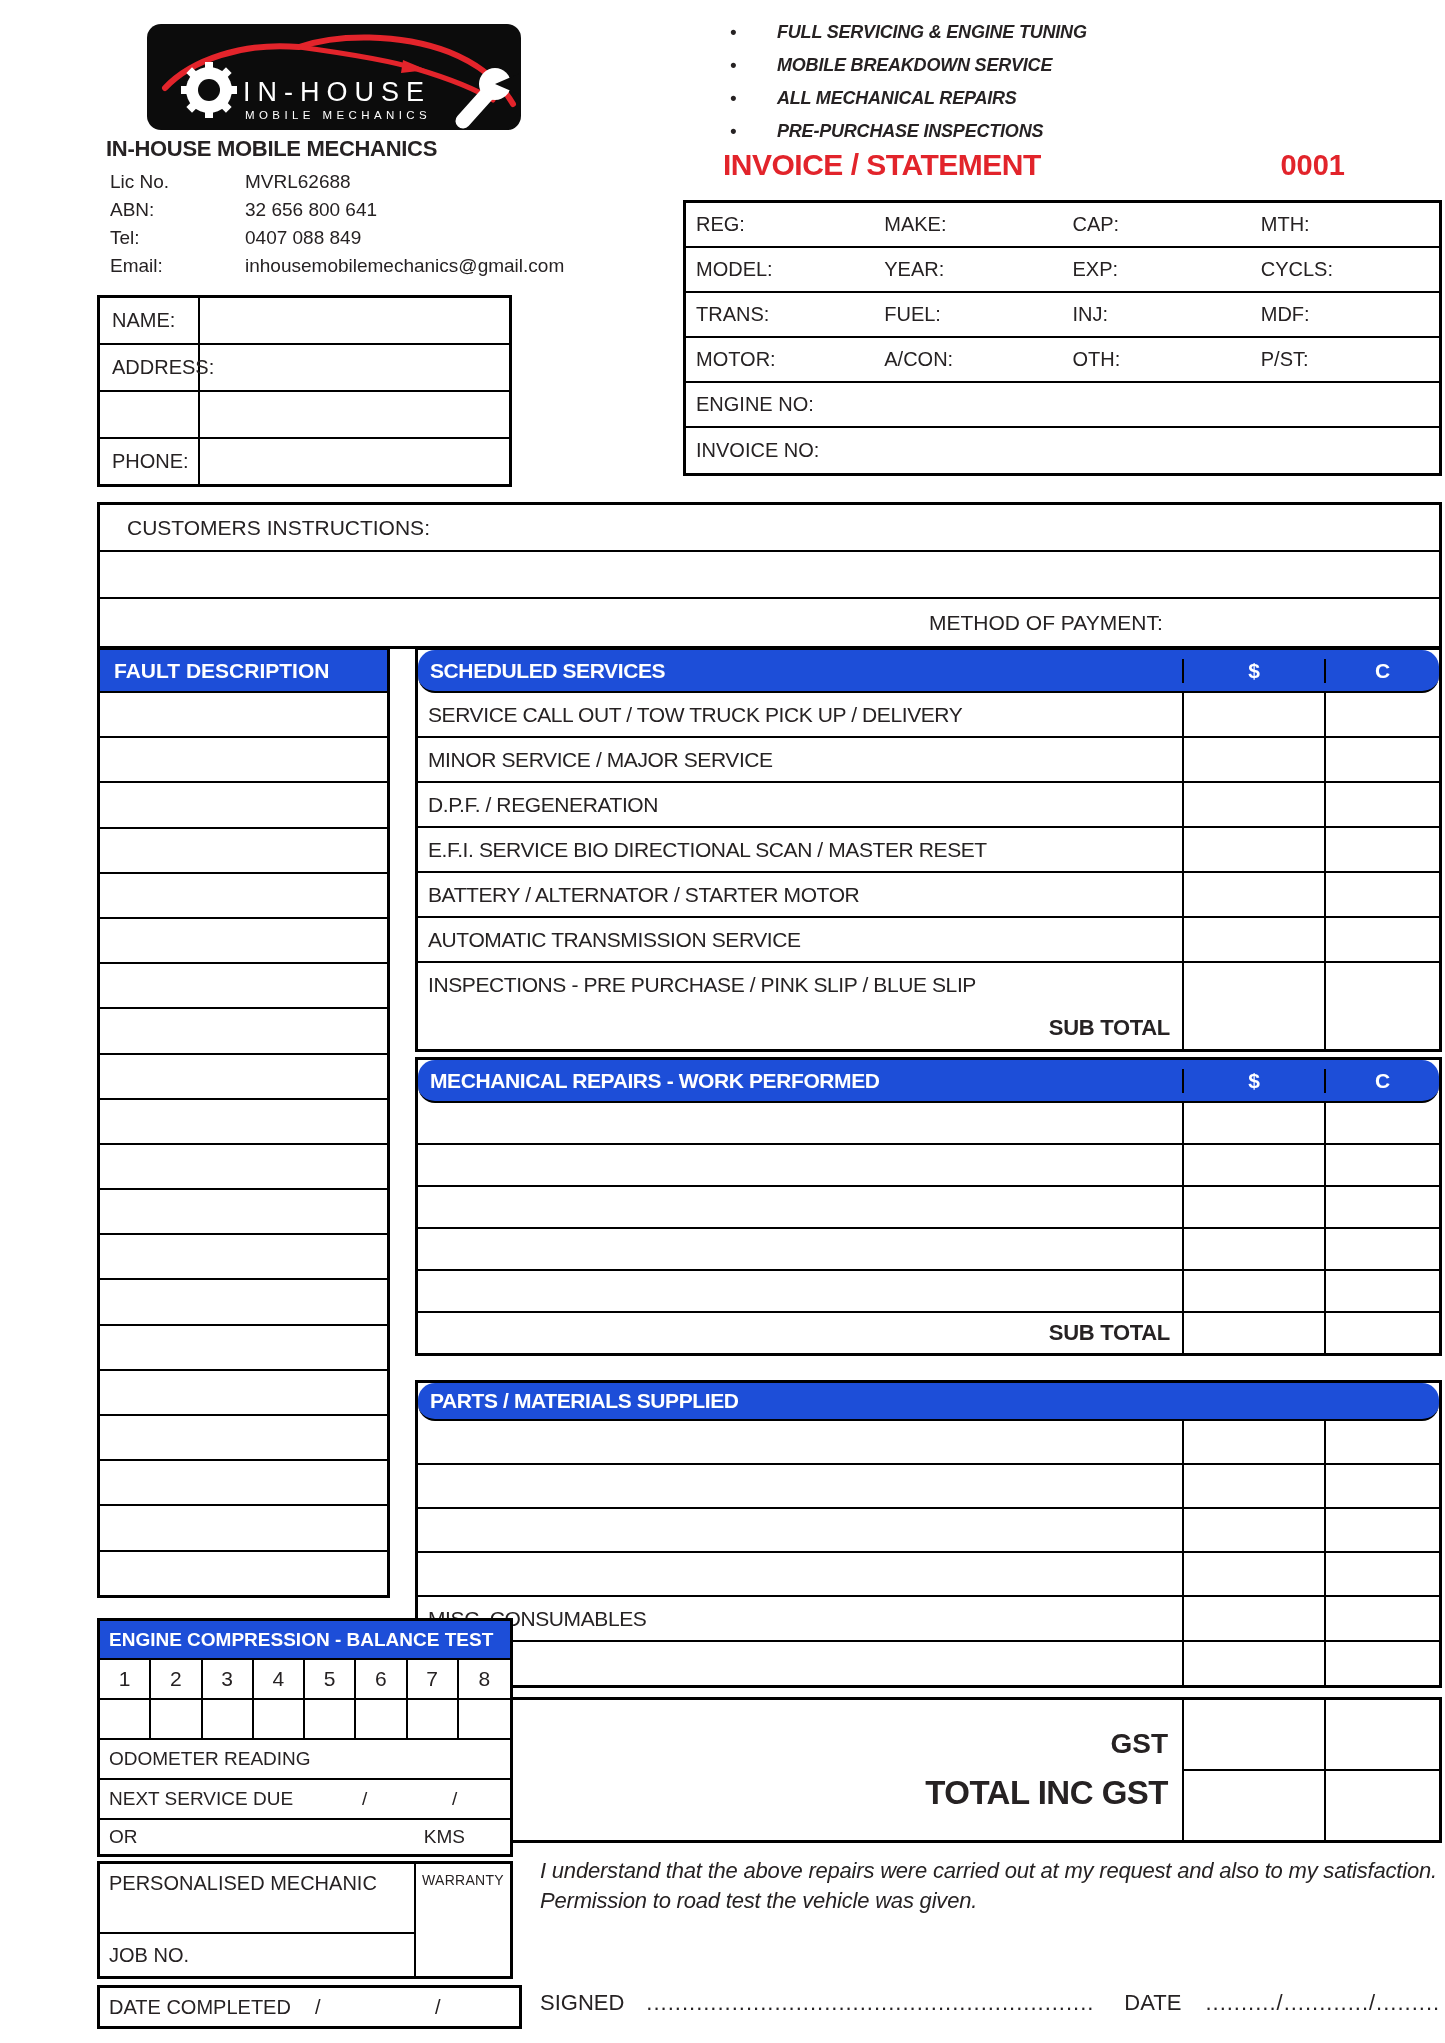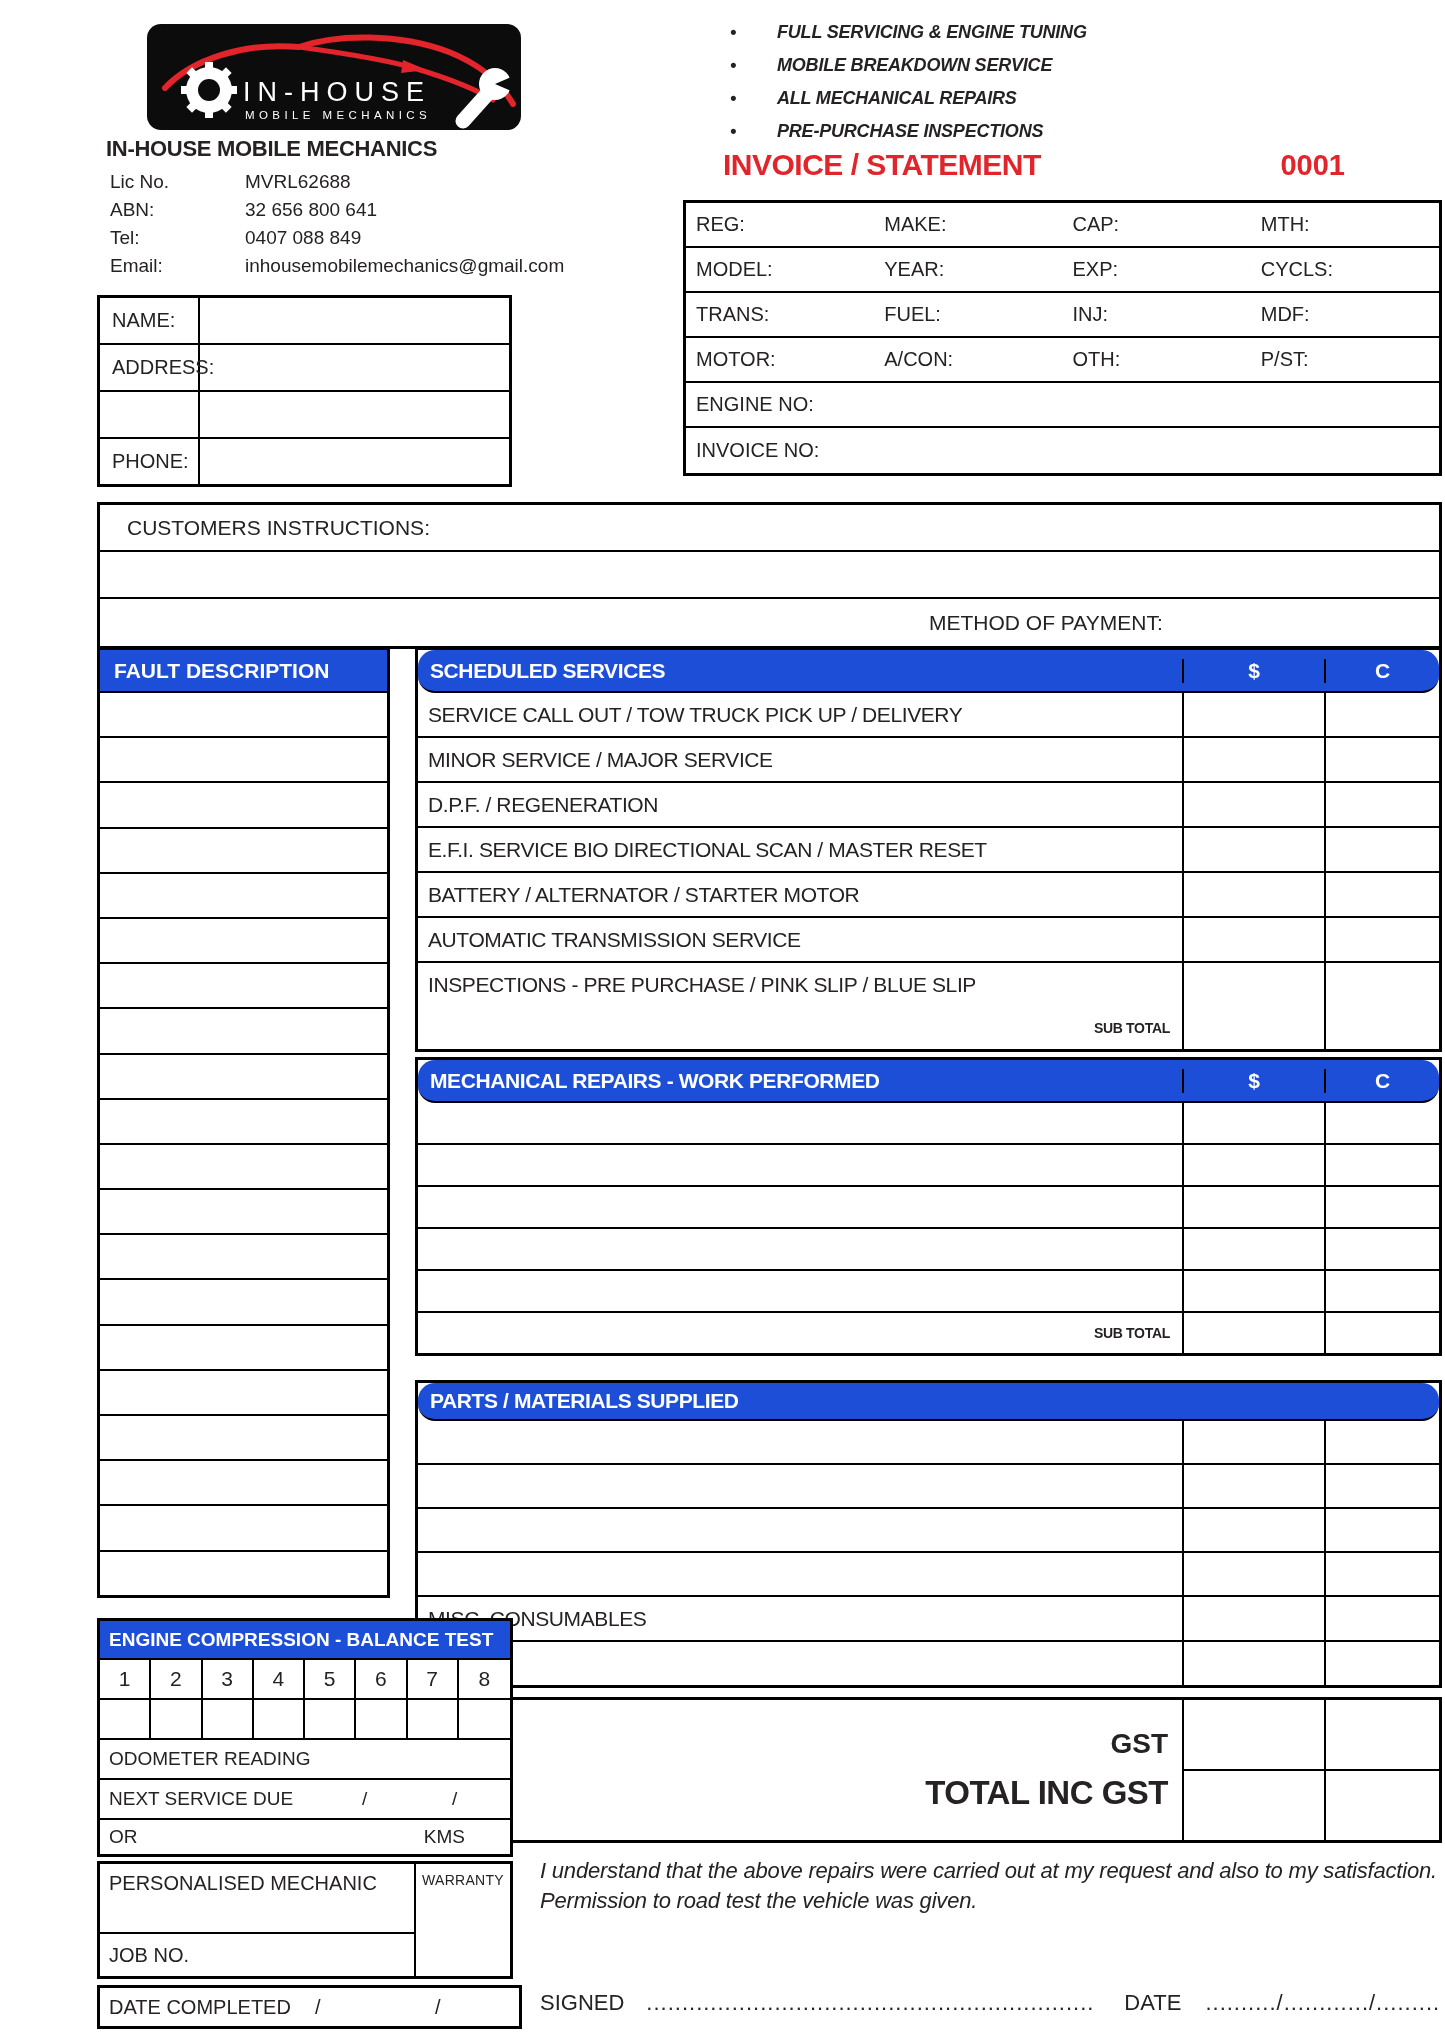--- a/index.html
+++ b/index.html
@@ -53,21 +53,21 @@
   .c-desc{width:764px;display:flex;align-items:center;padding-left:10px;font-size:21px;letter-spacing:-0.4px;box-sizing:border-box;}
   .c-amt{width:142px;border-left:2px solid #000;box-sizing:border-box;display:flex;align-items:center;justify-content:center;}
   .c-cts{flex:1;border-left:2px solid #000;box-sizing:border-box;display:flex;align-items:center;justify-content:center;}
   .rtable .redhead{height:41px;border-bottom:2px solid #000;border-radius:17px;}
   .rtable .redhead .c-desc{padding-left:12px;}
   .rtable .redhead .c-amt,.rtable .redhead .c-cts{font-size:21px;font-weight:bold;}
   .srow{height:43px;border-bottom:2px solid #000;}
   .srow:last-child{border-bottom:none;}
   .mrow{height:40px;border-bottom:2px solid #000;}
   .prow{height:42px;border-bottom:2px solid #000;}
-  .subtotal .c-desc{justify-content:flex-end;font-weight:bold;padding-right:12px;font-size:14px;letter-spacing:-0.3px;}
+  .subtotal .c-desc{justify-content:flex-end;font-weight:bold;padding-right:12px;font-size:22px;letter-spacing:-0.3px;}
   .lastrow{border-bottom:none;}
   
   .totals{left:415px;top:1697px;width:1021px;display:flex;height:140px;}
   .t-left{width:764px;display:flex;flex-direction:column;justify-content:center;align-items:flex-end;padding-right:14px;box-sizing:border-box;}
   .gst-label{font-weight:bold;font-size:28px;margin-bottom:14px;}
   .total-label{font-weight:bold;font-size:33px;letter-spacing:-0.5px;}
   .t-col{width:142px;border-left:2px solid #000;display:flex;flex-direction:column;box-sizing:border-box;}
   .t-col.cts{width:auto;flex:1;}
   .t-cell{height:69px;border-bottom:2px solid #000;}
   .t-cell:last-child{border-bottom:none;}

